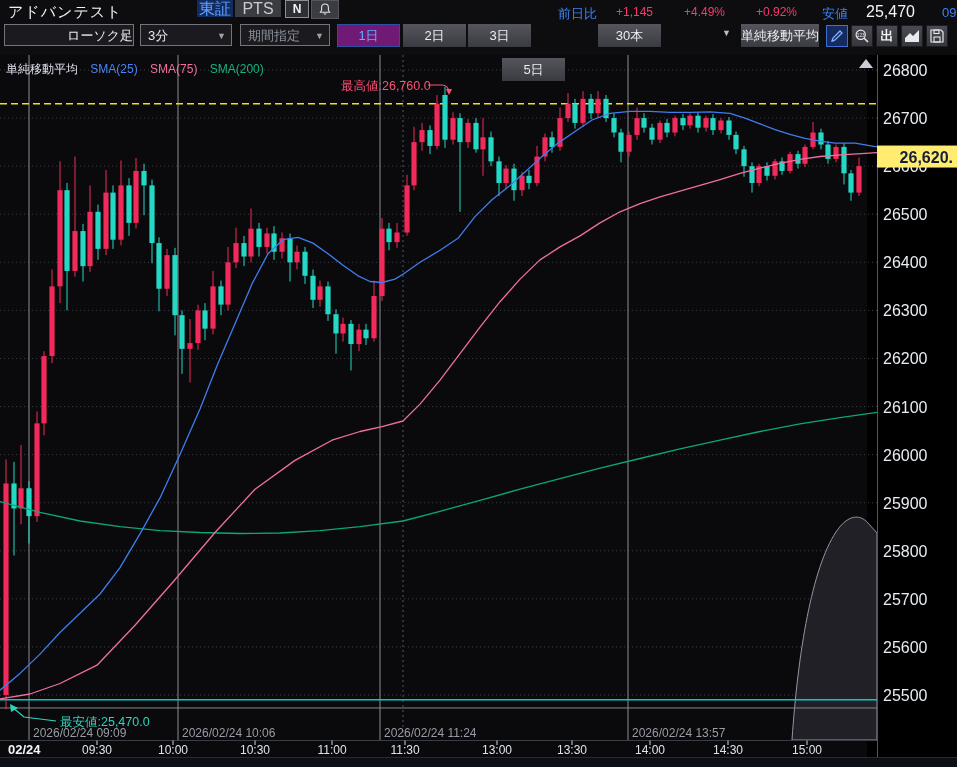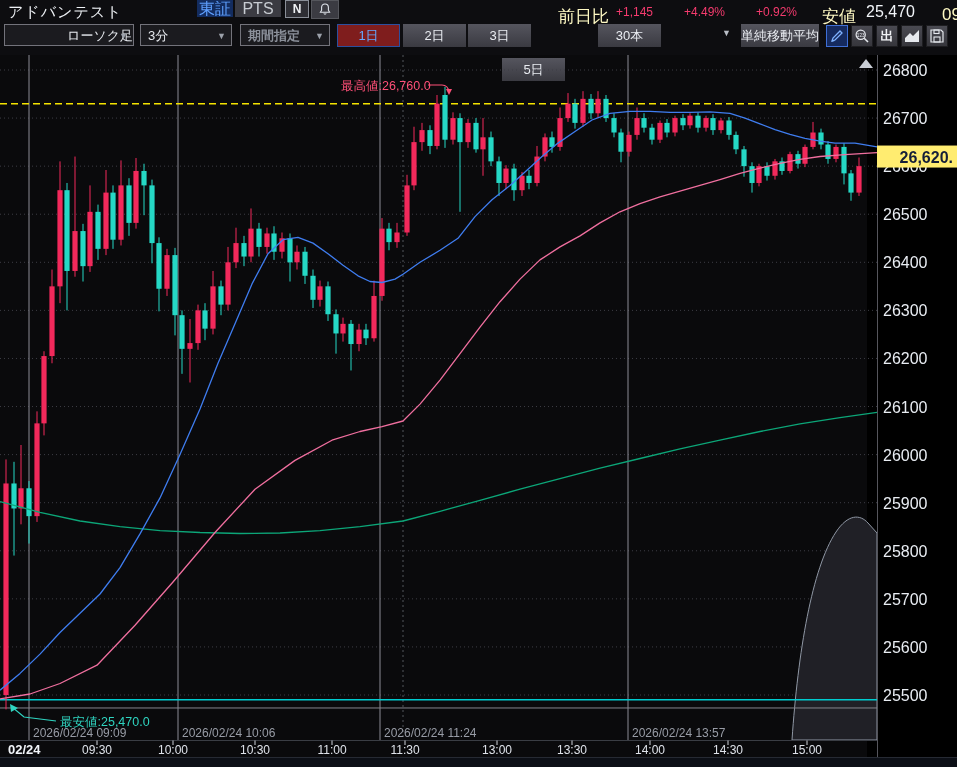--- a/index.html
+++ b/index.html
@@ -8,31 +8,31 @@
   
   #hdr{position:absolute;left:0;top:0;width:957px;height:55px;background:#0d0d10;}
   .title{position:absolute;left:8px;top:3px;font-size:15px;color:#eef1f5;letter-spacing:1px;}
   .mtab{position:absolute;top:0;height:17px;line-height:17px;text-align:center;font-size:16px;}
   .mtab.active{background:#132c5f;color:#5fa0ff;}
   .mtab.idle{background:#3b3b42;color:#c8ccd2;}
   .badge{position:absolute;top:0;height:16px;line-height:16px;text-align:center;
     background:#2e2e34;border:1px solid #8a8f98;color:#f0f2f5;font-weight:bold;font-size:12px;}
   .iconbox-top{position:absolute;top:0;width:26px;height:17px;background:#3b3b42;border:1px solid #55565c;
     display:flex;align-items:center;justify-content:center;}
-  .q{position:absolute;top:5px;font-size:17px;color:#fef9c3;white-space:nowrap;}
+  .q{position:absolute;top:5px;font-size:13px;color:#3b82f6;white-space:nowrap;}
   .q.pink{color:#f53b6e;font-size:12px;}
   .q.big{color:#f2f5f9;font-size:16px;top:3px;}
   
   .dd{position:absolute;top:24px;height:22px;background:#1b1b1f;border:1px solid #73737b;
     color:#e6e9ee;font-size:13px;line-height:22px;padding-left:7px;box-sizing:border-box;}
   .dd .arr{position:absolute;right:5px;top:0;color:#9ca1aa;font-size:9px;}
-  .dd.dim{color:#8b909a;font-weight:bold;}
+  .dd.dim{color:#8b909a;}
   .pbtn{position:absolute;top:24px;width:63px;height:23px;line-height:23px;text-align:center;
     font-size:13px;color:#e9ecf1;background:linear-gradient(#55555e,#3a3a41);}
-  .pbtn.active{background:#7f1d1d;color:#66aaff;box-shadow:inset 0 0 0 1px #2c4f9e;}
+  .pbtn.active{background:#701a75;color:#66aaff;box-shadow:inset 0 0 0 1px #2c4f9e;}
   .tbtn{position:absolute;top:24px;height:23px;line-height:23px;text-align:center;
     font-size:13px;color:#e9ecf1;background:linear-gradient(#55555e,#3a3a41);}
   .minidrop{position:absolute;top:28px;color:#b9bec6;font-size:9px;}
   .ibox{position:absolute;top:25px;width:22px;height:22px;background:linear-gradient(#4a4a52,#36363c);
     border:1px solid #1d1d20;display:flex;align-items:center;justify-content:center;box-sizing:border-box;}
   .ibox.active{background:#152a5e;border:1px solid #3f6fd6;}
   .kanji-icon{color:#f0f2f5;font-size:13px;font-weight:bold;}
   
   #legend{position:absolute;left:6px;top:61px;font-size:12px;white-space:nowrap;z-index:5;}
   #legend span{margin-right:9px;}
@@ -108,20 +108,26 @@
     </span>
     <span class="ibox" style="left:926px;">
       <svg width="14" height="14" viewBox="0 0 14 14">
         <path d="M1 1 H11 L13 3 V13 H1 Z" fill="none" stroke="#e6e9ee" stroke-width="1.2"></path>
         <rect x="4" y="8" width="6" height="5" fill="none" stroke="#e6e9ee" stroke-width="1.1"></rect>
         <rect x="4" y="1" width="5" height="3.5" fill="none" stroke="#e6e9ee" stroke-width="1.1"></rect>
       </svg>
     </span>
   </div>
 
+  <div id="legend">
+    <span style="color:#dfe3ea">単純移動平均</span>
+    <span style="color:#4a84f5">SMA(25)</span>
+    <span style="color:#f06f9f">SMA(75)</span>
+    <span style="color:#17b382">SMA(200)</span>
+  </div>
 
   <svg id="chart-svg" width="957" height="712" viewBox="0 55 957 712">
       <g>
         <line x1="0" x2="877" y1="70" y2="70" stroke="#3d3d45" stroke-dasharray="1,3"></line>
         <line x1="0" x2="877" y1="118.0769" y2="118.0769" stroke="#3d3d45" stroke-dasharray="1,3"></line>
         <line x1="0" x2="877" y1="166.1538" y2="166.1538" stroke="#3d3d45" stroke-dasharray="1,3"></line>
         <line x1="0" x2="877" y1="214.2307" y2="214.2307" stroke="#3d3d45" stroke-dasharray="1,3"></line>
         <line x1="0" x2="877" y1="262.3076" y2="262.3076" stroke="#3d3d45" stroke-dasharray="1,3"></line>
         <line x1="0" x2="877" y1="310.3845" y2="310.3845" stroke="#3d3d45" stroke-dasharray="1,3"></line>
         <line x1="0" x2="877" y1="358.4614" y2="358.4614" stroke="#3d3d45" stroke-dasharray="1,3"></line>

